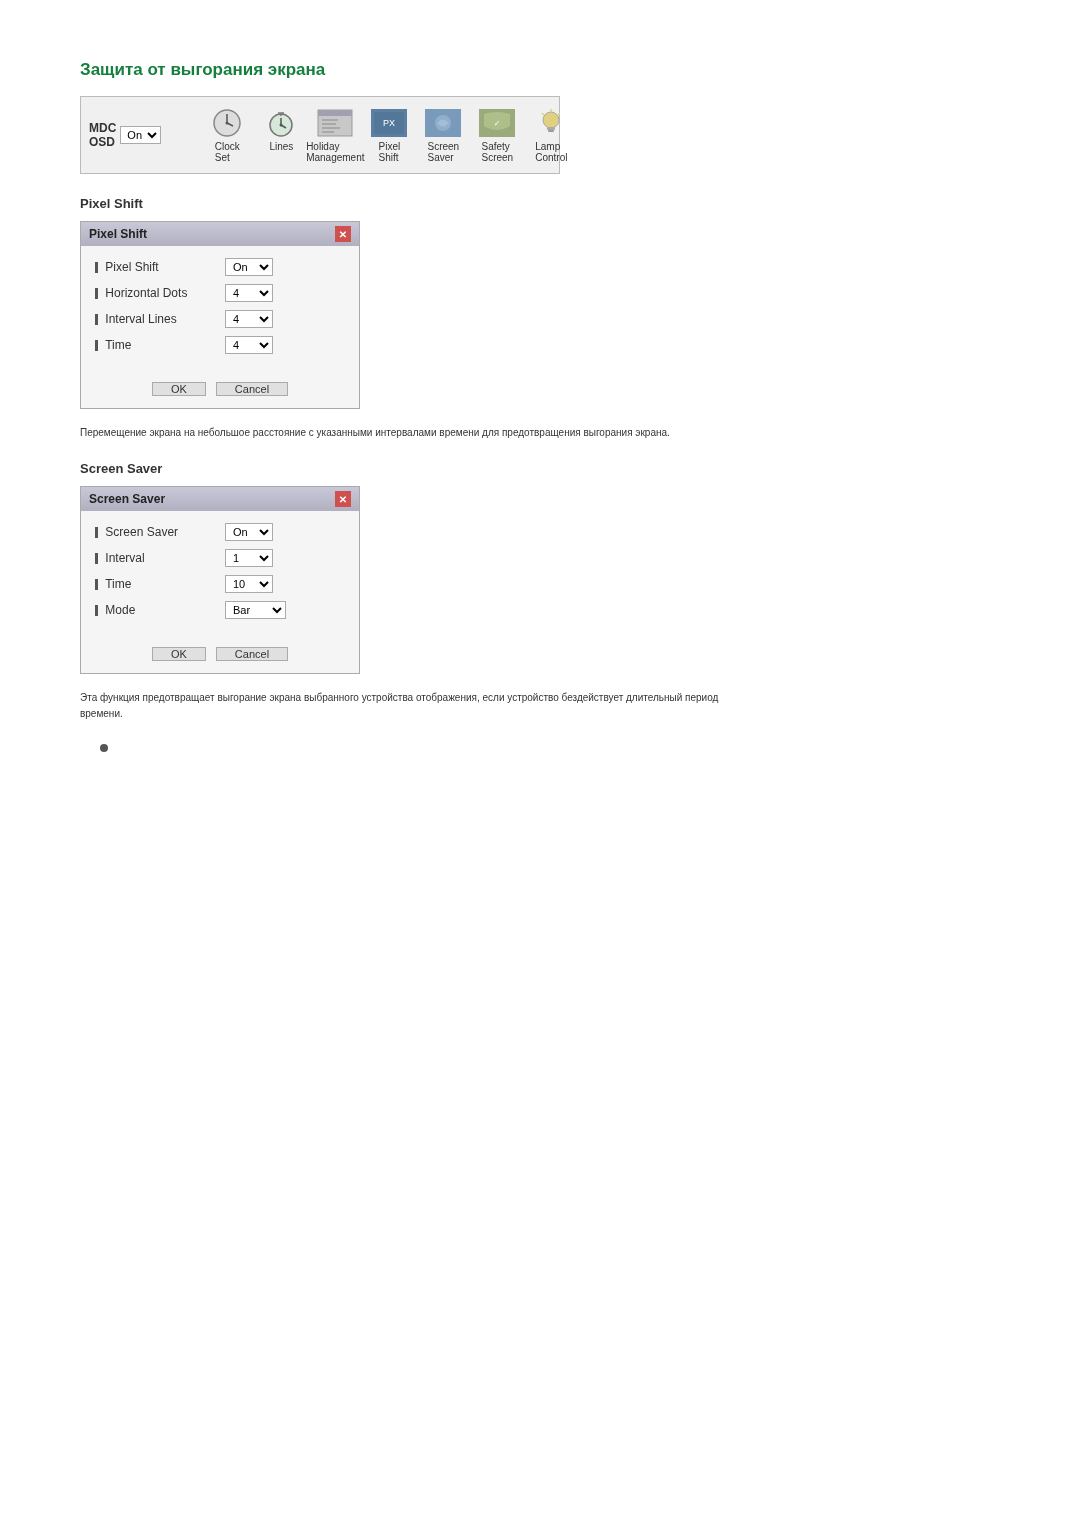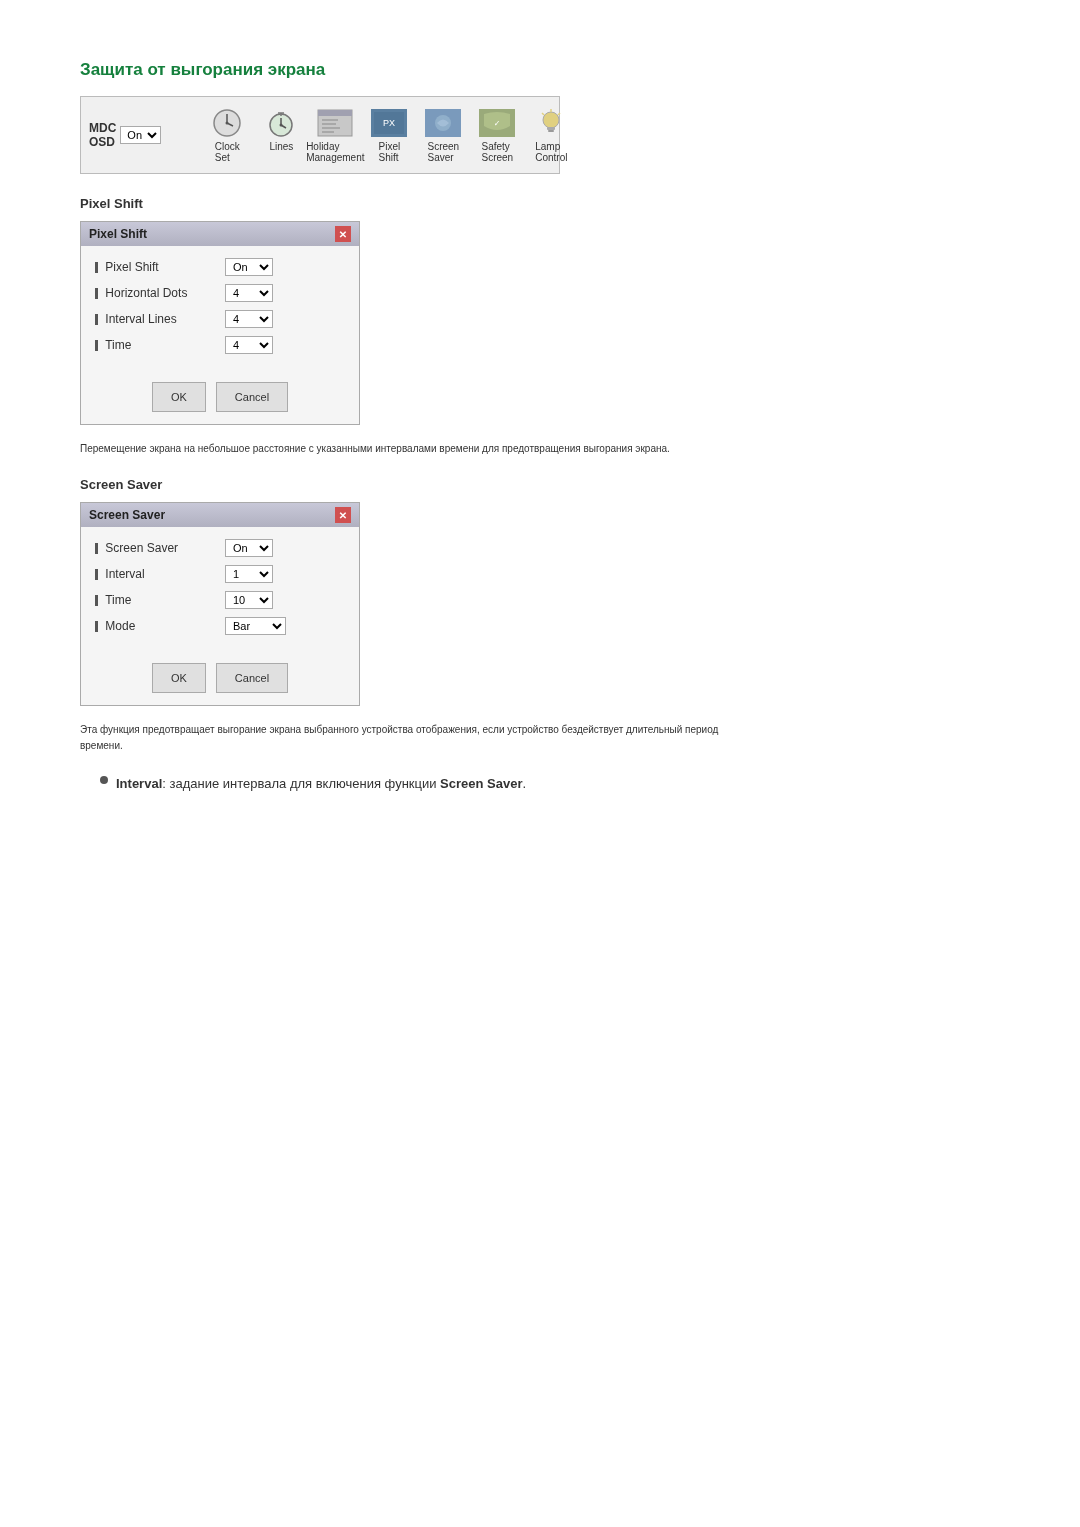--- a/index.html
+++ b/index.html
@@ -167,21 +167,21 @@
       background: #fff;
       min-width: 48px;
     }
     .dialog-footer {
       display: flex;
       justify-content: center;
       gap: 10px;
       padding: 8px 14px 12px;
     }
     .dialog-btn {
-      padding: 8px 18px;
+      padding: 0 18px;
       font-size: 11px;
       background: #e0e0e0;
       border: 1px solid #aaa;
       cursor: pointer;
       color: #333;
     }
 
     
     .desc-text {
       font-size: 10px;
@@ -430,17 +430,14 @@
     <button class="dialog-btn">OK</button>
     <button class="dialog-btn">Cancel</button>
   </div>
 </div>
 
 <p class="desc-text">Эта функция предотвращает выгорание экрана выбранного устройства отображения, если устройство бездействует длительный период времени.</p>
 
 <div class="bullet-list">
   <div class="bullet-item">
     <div class="bullet-dot"></div>
-    <div>
-      <span class="bold-text">Interval</span><span>: задание интервала для включения функции </span><span class="bold-text">Screen Saver</span><span>.</span>
-    </div>
   </div>
 </div>
 
 </body></html>

